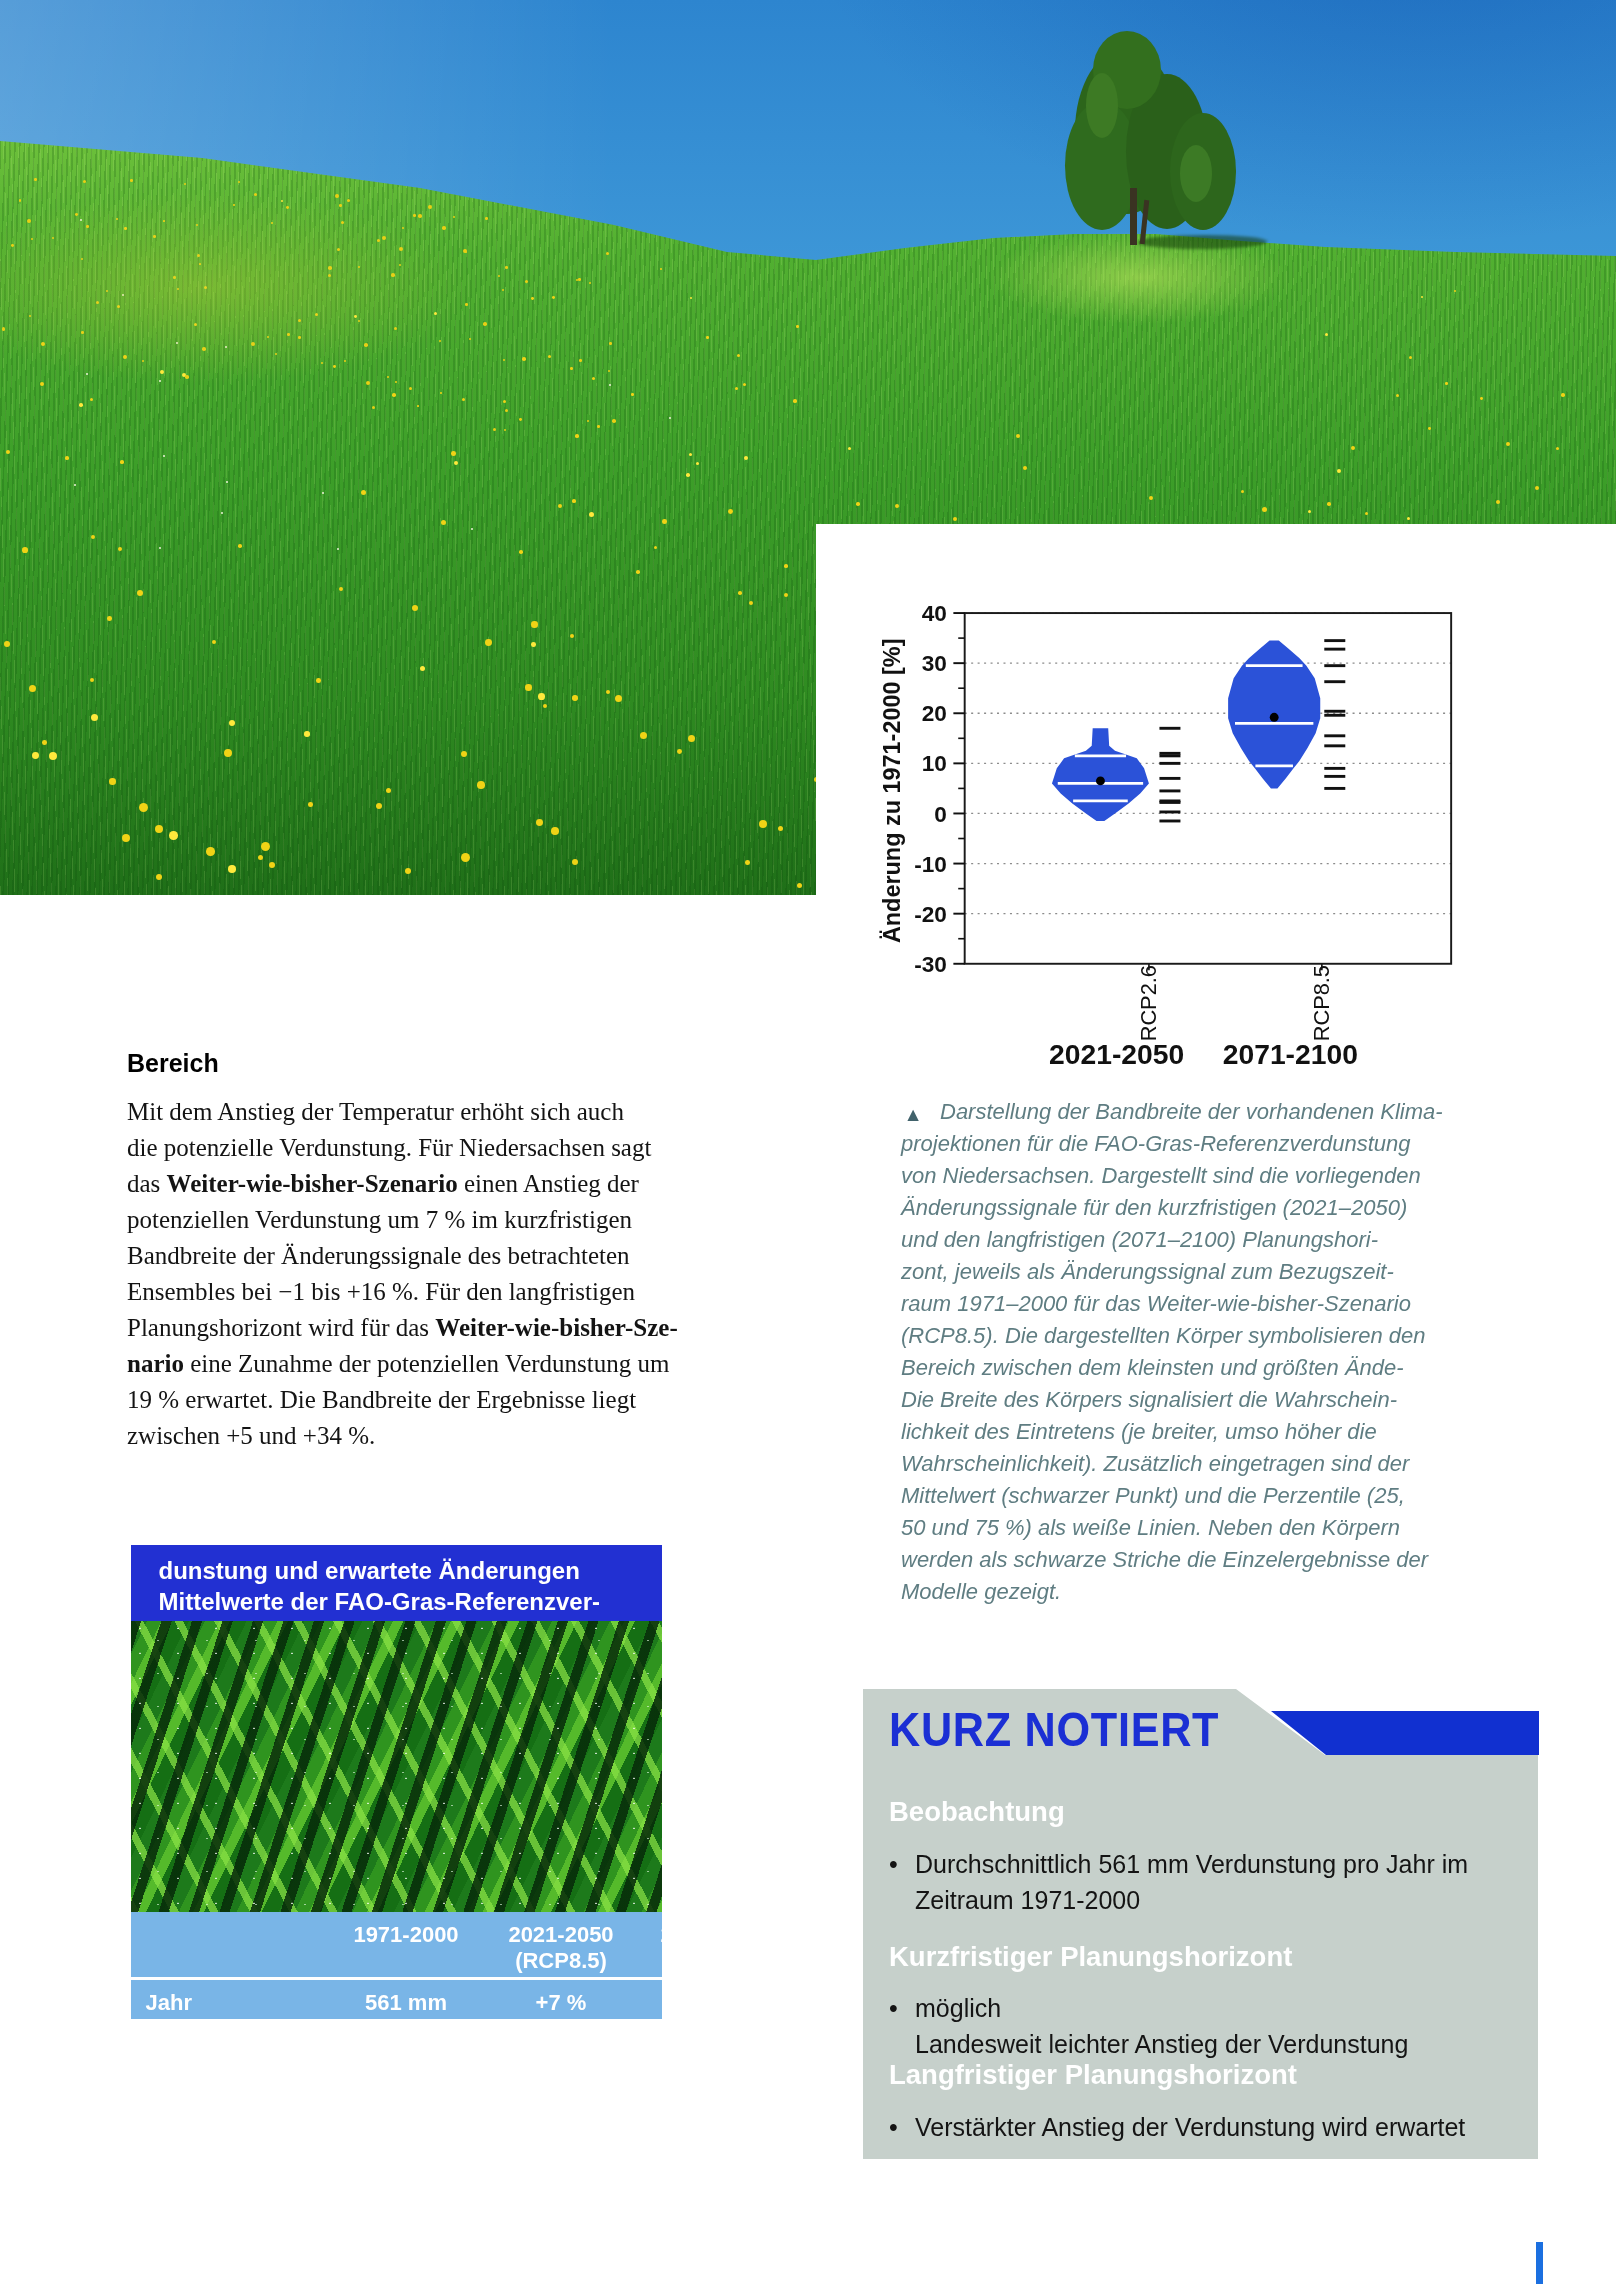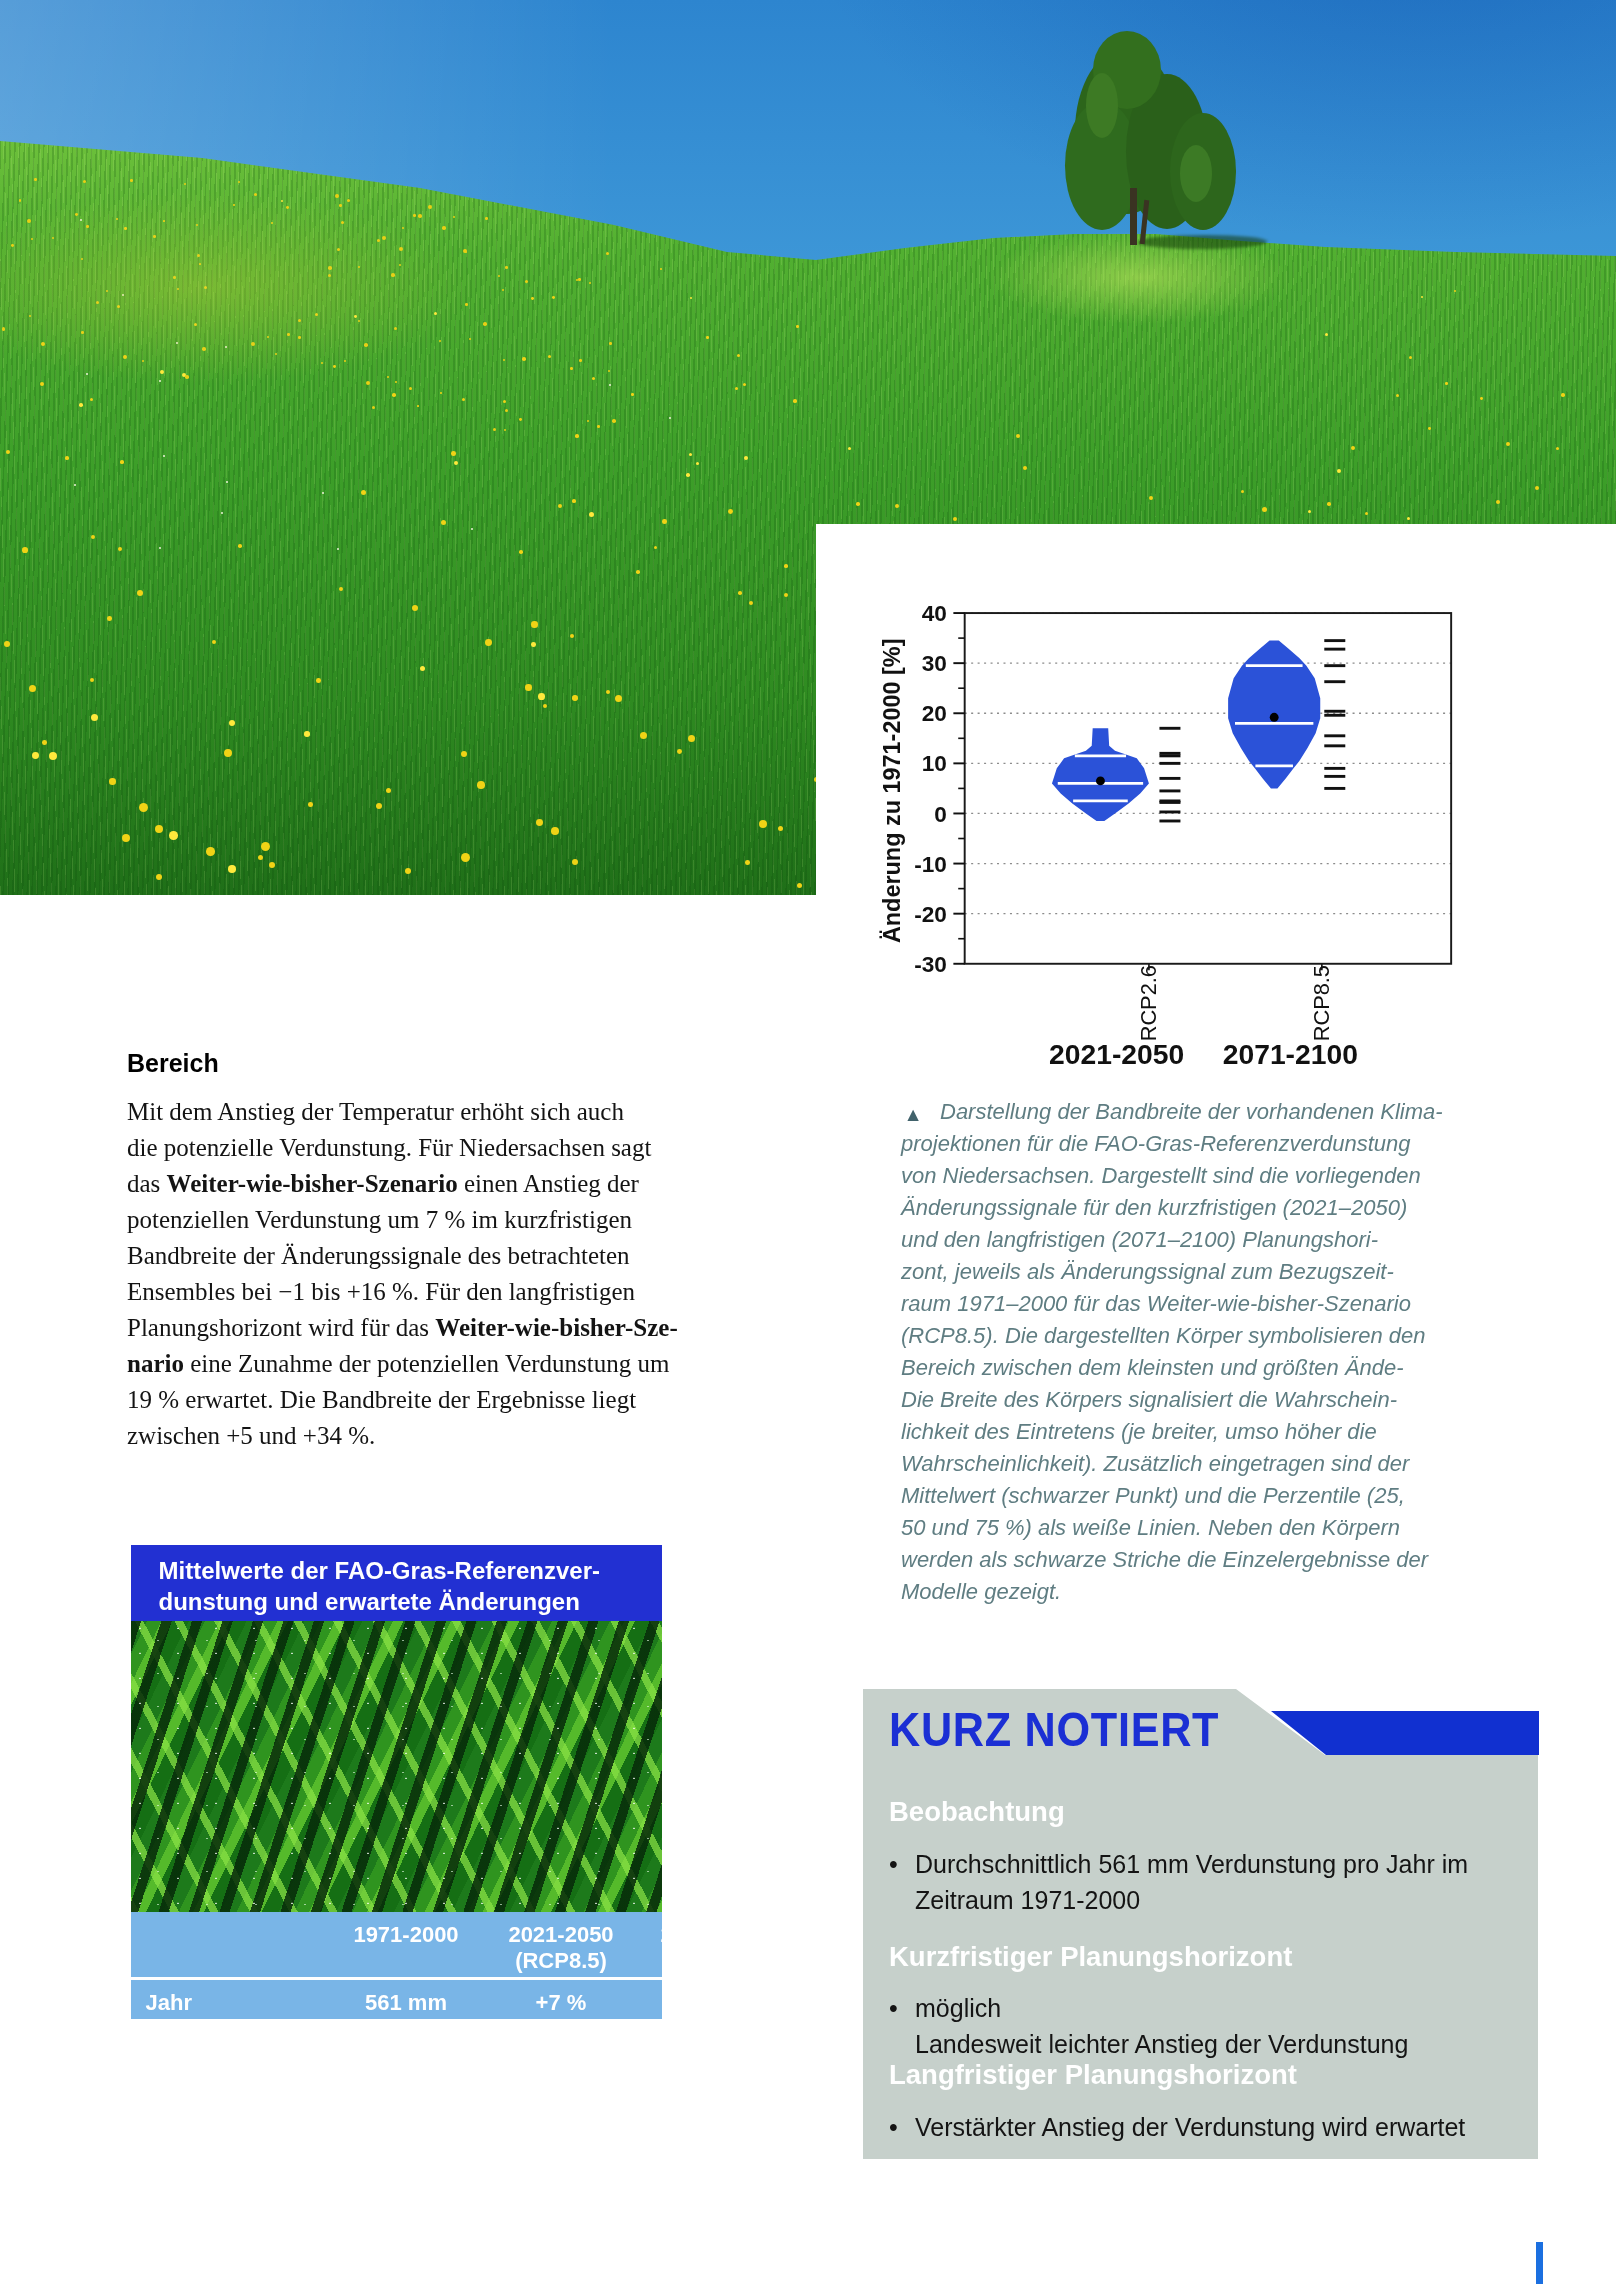--- a/index.html
+++ b/index.html
@@ -570,22 +570,22 @@
         <div class="tline">lichkeit des Eintretens (je breiter, umso höher die</div>
         <div class="tline">Wahrscheinlichkeit). Zusätzlich eingetragen sind der</div>
         <div class="tline">Mittelwert (schwarzer Punkt) und die Perzentile (25,</div>
         <div class="tline">50 und 75 %) als weiße Linien. Neben den Körpern</div>
         <div class="tline">werden als schwarze Striche die Einzelergebnisse der</div>
         <div class="tline">Modelle gezeigt.</div>
       </div>
   </div>
 
   <div id="infobox-title">
+      <div class="tline">dunstung und erwartete Änderungen</div>
       <div class="tline">Mittelwerte der FAO-Gras-Referenzver-</div>
-      <div class="tline">dunstung und erwartete Änderungen</div>
     </div>
   <div id="infobox-photo"></div>
   <div id="infobox-table">
     <div class="th tc1" style="top:9.7px;">
       <div>1971-2000</div>
       <div></div>
     </div>
     <div class="th tc2" style="top:9.7px;">
       <div>2021-2050</div>
       <div>(RCP8.5)</div>

